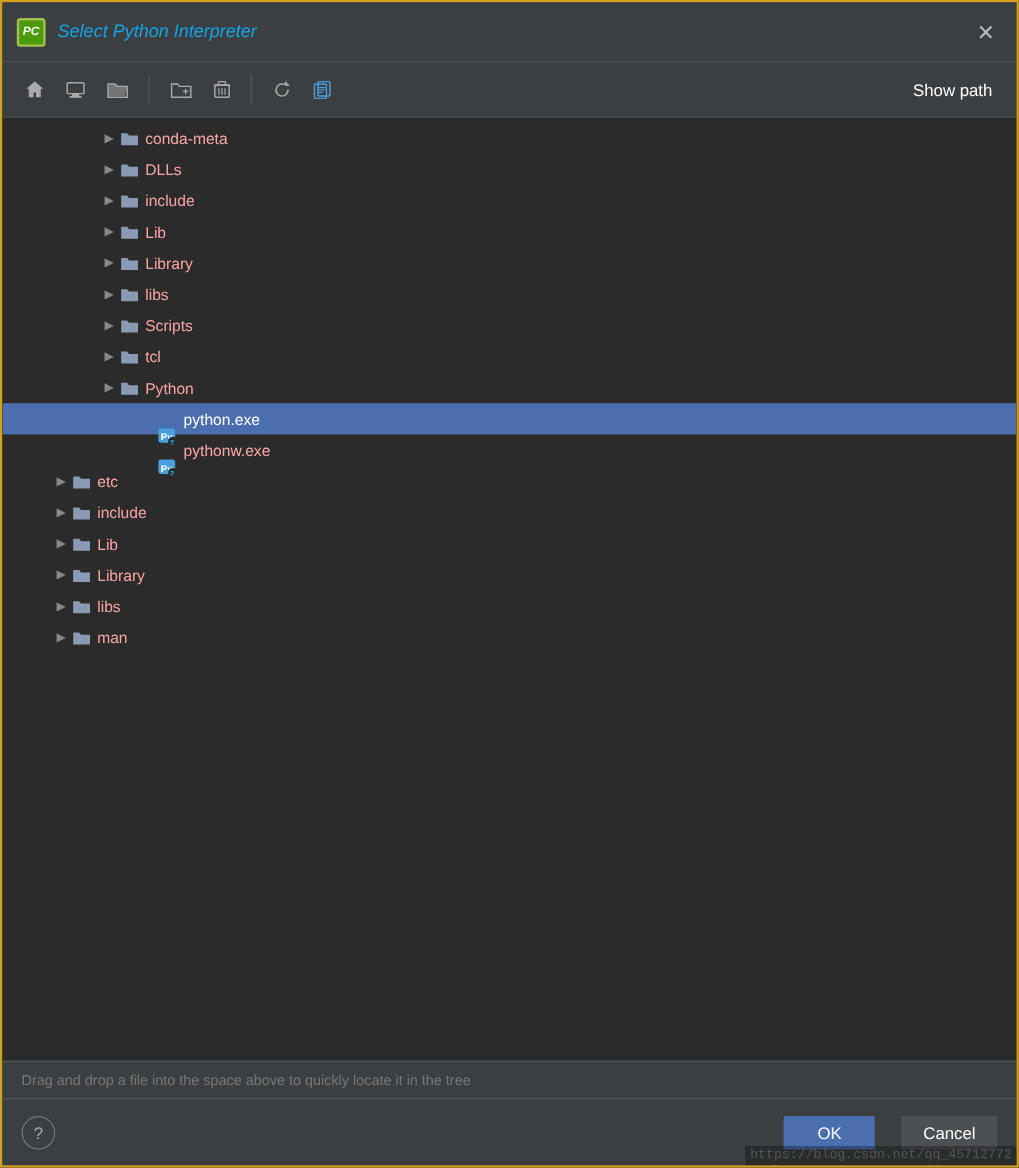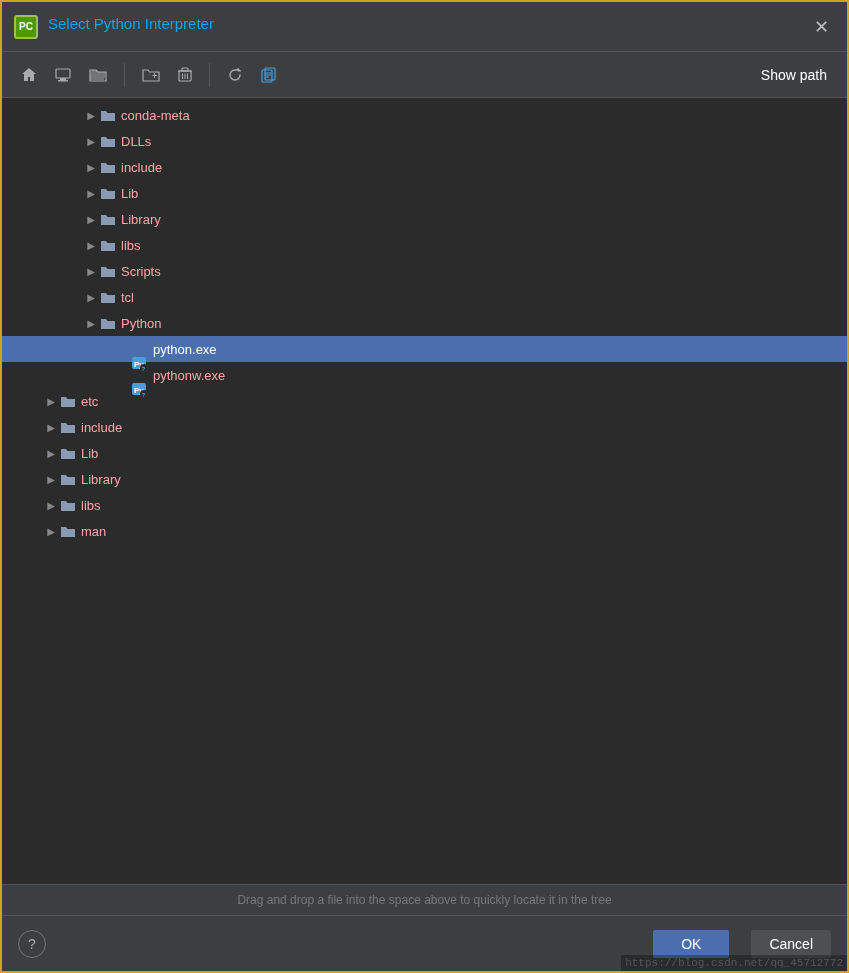--- a/index.html
+++ b/index.html
@@ -26,21 +26,23 @@
       background: #3c3f41;
       border-bottom: 1px solid #555;
       padding: 8px 12px;
       display: flex;
       align-items: center;
       justify-content: space-between;
       height: 50px;
     }
     .title-bar-left {
       display: flex;
+      align-items: center;
       gap: 10px;
+      font-style: italic;
     }
     .app-icon {
       width: 24px;
       height: 24px;
       background: #4e9a06;
       border: 2px solid #a0c050;
       display: flex;
       align-items: center;
       justify-content: center;
       font-size: 10px;
@@ -134,21 +136,21 @@
     .item-label {
       color: #fca5a5;
       font-size: 13px;
     }
     .drag-hint {
       background: #3c3f41;
       border-top: 1px solid #555;
       padding: 8px 16px;
       font-size: 12px;
       color: #777;
-      text-align: center;
+      text-align: left;
     }
     .bottom-bar {
       background: #3c3f41;
       border-top: 1px solid #555;
       padding: 10px 16px;
       display: flex;
       align-items: center;
       justify-content: space-between;
       height: 56px;
     }

